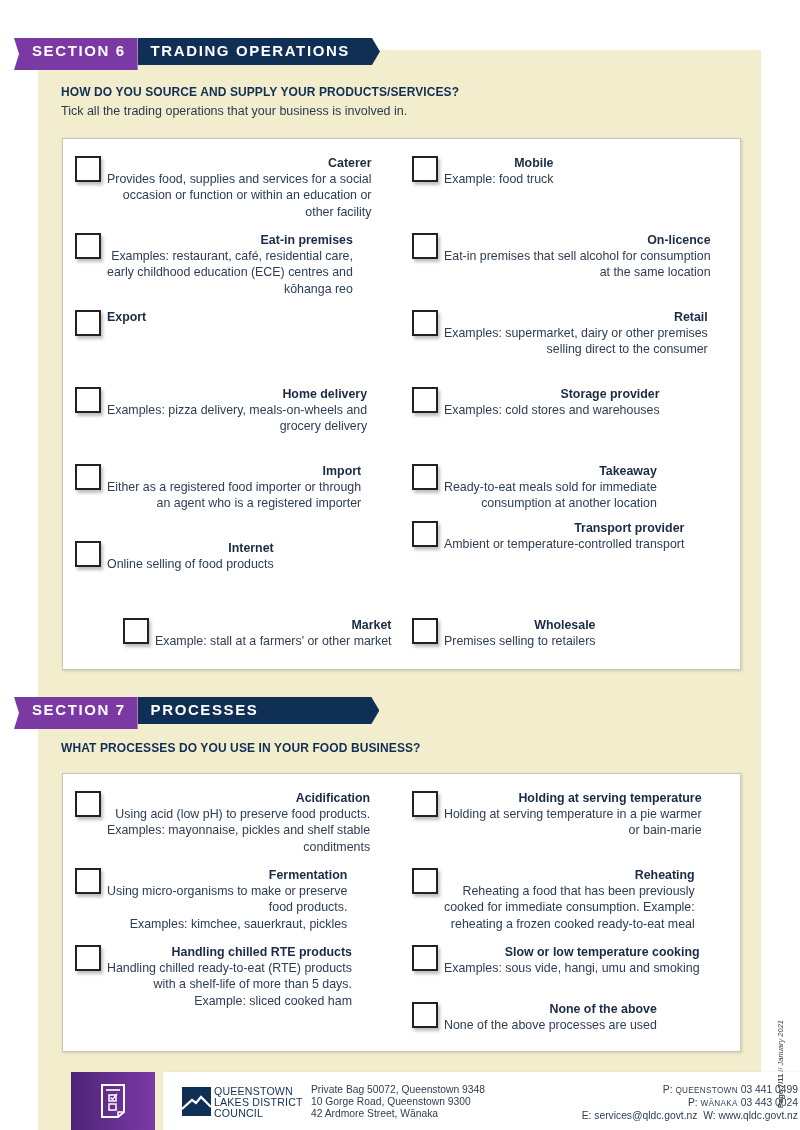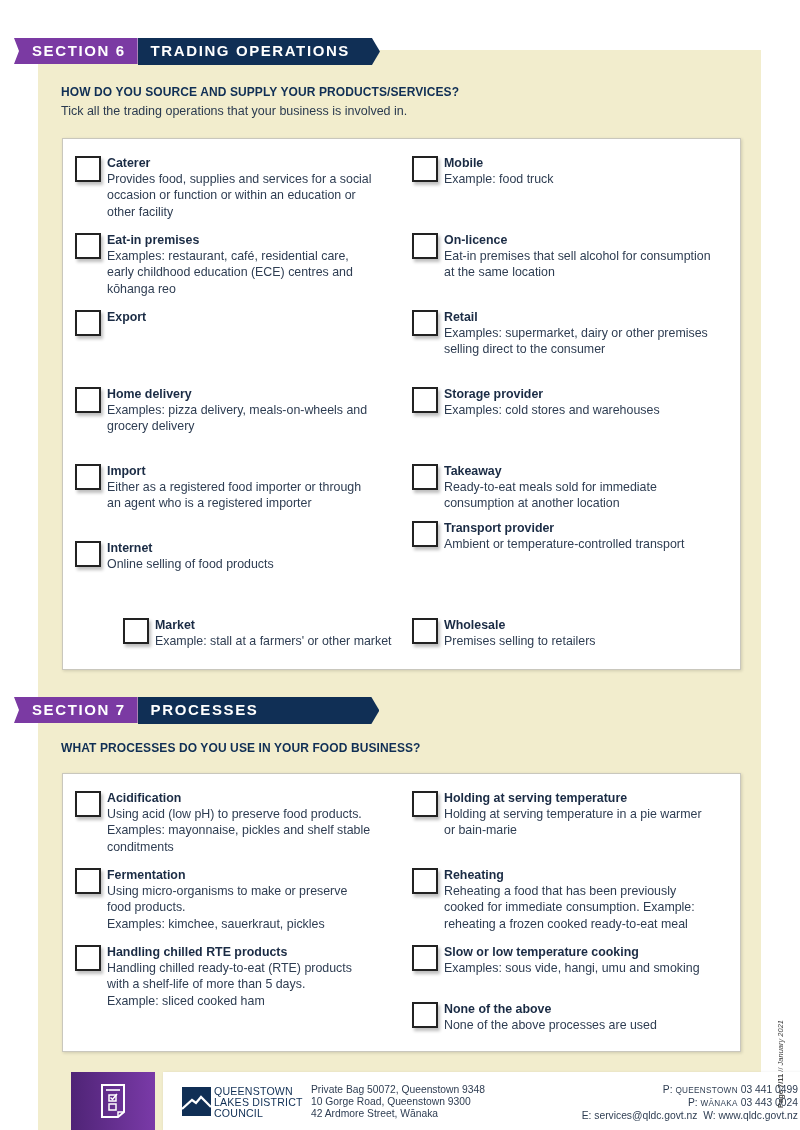--- a/index.html
+++ b/index.html
@@ -3,31 +3,31 @@
   <meta charset="utf-8">
   <style>
     * { box-sizing: border-box; margin: 0; padding: 0; }
     html, body { width: 800px; height: 1130px; background: #ffffff; overflow: hidden; }
     body { position: relative; font-family: "Liberation Sans", sans-serif; color: #1d2d44; }
 
     .panel { position: absolute; left: 38px; top: 50px; width: 723px; height: 1080px; background: #f2edcd; }
 
     .banner { position: absolute; left: 14px; height: 26px; display: flex; z-index: 2; }
     .banner .sec { background: #7b3aa3; color: #fff; font-weight: bold; font-size: 15px; letter-spacing: 1.6px;
-      padding: 0 12px 0 18px; line-height: 26px; height: 26px; position: relative;
+      padding: 0 12px 0 18px; line-height: 26px; height: 32px; position: relative;
       clip-path: polygon(0 0, 100% 0, 100% 100%, 0 100%, 5px 50%); }
     .banner .ttl { background: #102f55; color: #fff; font-weight: bold; font-size: 15px; letter-spacing: 1.6px;
       line-height: 26px; height: 27px; padding: 0 30px 0 13px;
       clip-path: polygon(0 0, calc(100% - 8px) 0, 100% 50%, calc(100% - 8px) 100%, 0 100%); }
 
     .question { position: absolute; left: 61px; font-weight: bold; font-size: 12px; color: #102f55; letter-spacing: 0.1px; }
     .hint { position: absolute; left: 61px; font-size: 12.5px; color: #2a3a4f; }
 
     .box { position: absolute; left: 62px; width: 679px; background: #ffffff; border: 1px solid #c9c7bd;
-      box-shadow: 1px 1px 3px rgba(0,0,0,0.15); }
+      box-shadow: 1px 1px 3px rgba(0,0,0,0.15); text-align: right; }
 
     .item { position: absolute; display: flex; width: 320px; }
     .cb { width: 26px; height: 26px; border: 2px solid #222; background: #fff; flex: 0 0 26px; margin-right: 6px;
       box-shadow: 2px 3px 3px rgba(0,0,0,0.25); cursor: pointer; margin-top: 1px; }
     .txt { font-size: 12.4px; line-height: 16.2px; color: #2e3d52; }
     .txt .name { font-weight: bold; color: #1a2b44; display: block; }
     .txt .desc { display: block; white-space: pre-line; }
 
     .footer-icon { position: absolute; left: 71px; top: 1072px; width: 84px; height: 58px;
       background: linear-gradient(90deg, #4f2476, #7a3aa8); display: flex; align-items: center; justify-content: center; }

